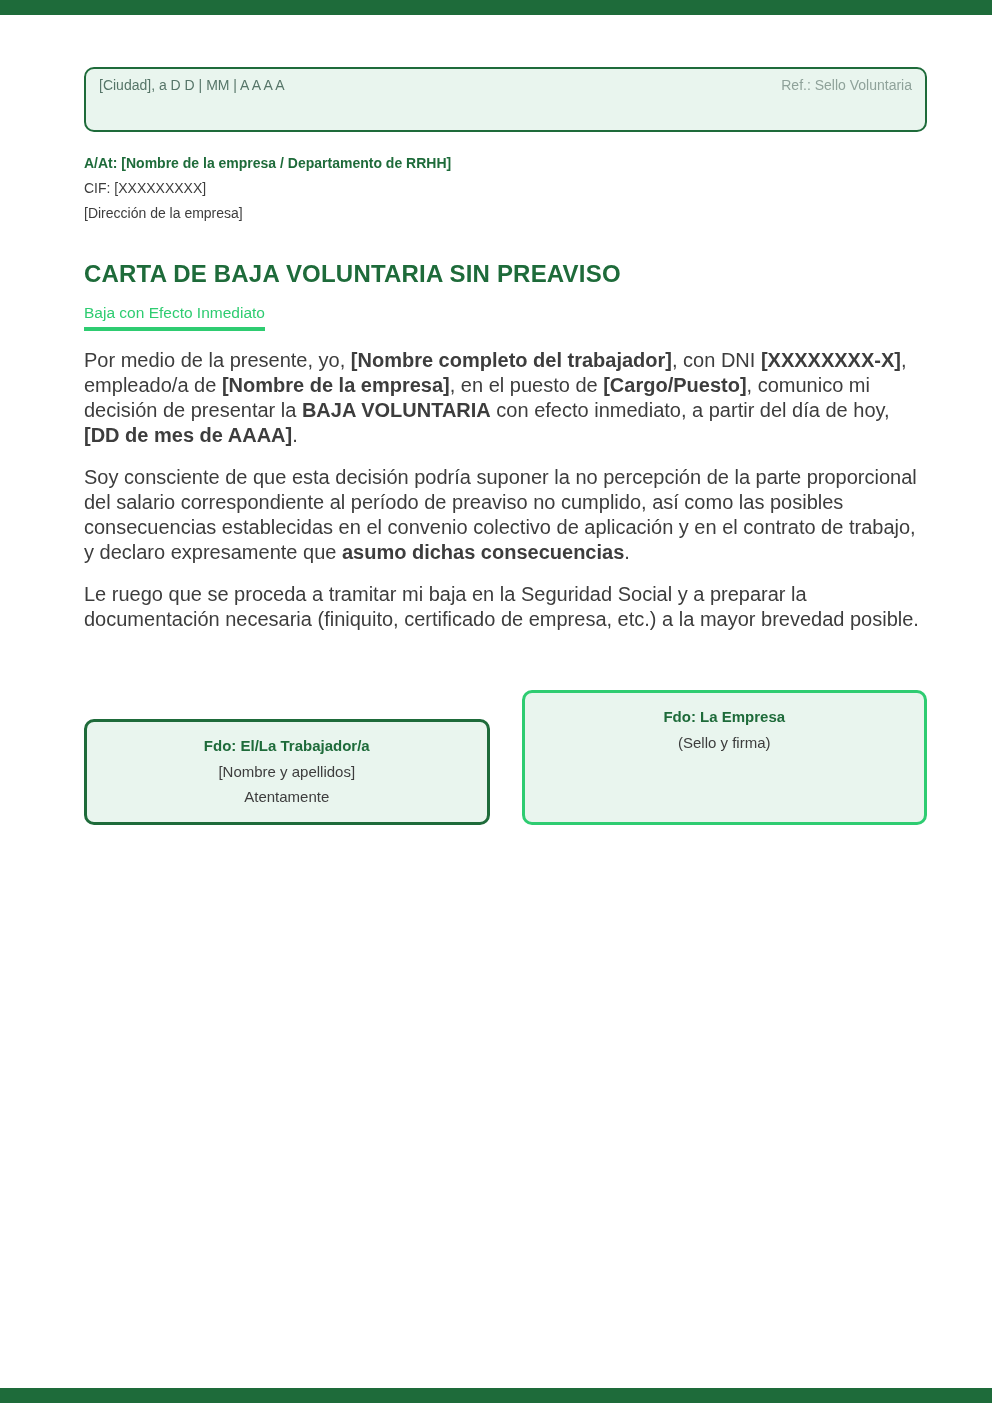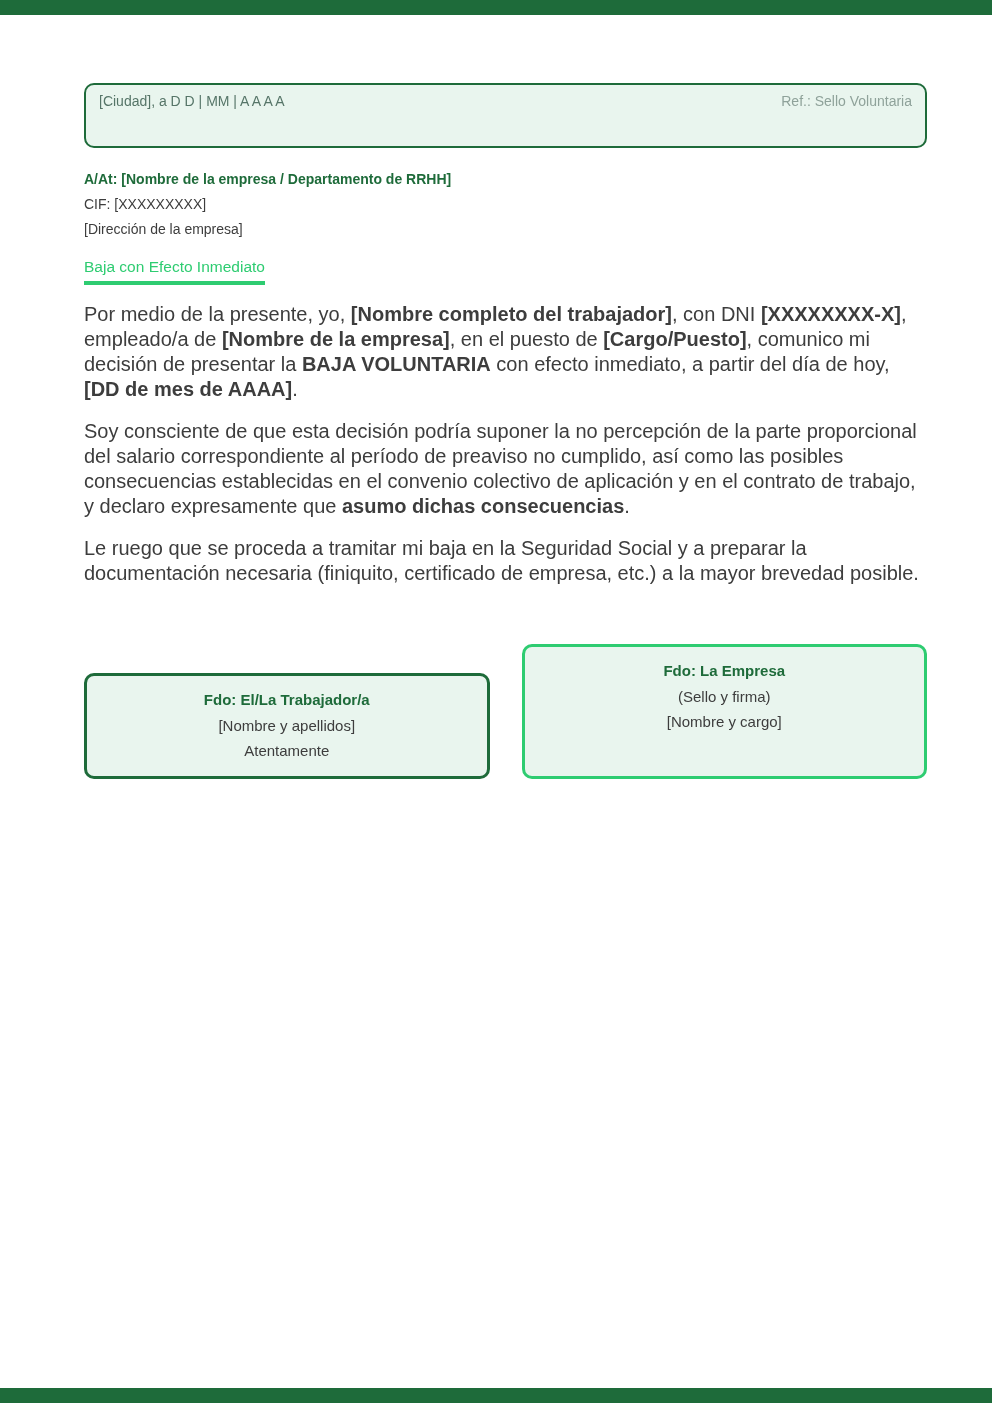--- a/index.html
+++ b/index.html
@@ -25,21 +25,21 @@
     height: 15px;
     width: 100%;
     background: var(--dark-green);
   }
   .accent-bar.bottom {
     position: absolute;
     bottom: 0;
     left: 0;
   }
   .content {
-    padding: 16px 65px 0 84px;
+    padding: 0 65px 0 84px;
   }
   .meta-box {
     margin-top: 52px;
     height: 65px;
     background: var(--panel-bg);
     border: 2px solid var(--dark-green);
     border-radius: 10px;
     padding: 8px 13px;
     display: flex;
     justify-content: space-between;
@@ -114,34 +114,34 @@
     <span class="meta-date">[Ciudad], a D D | MM | A A A A</span>
     <span class="meta-ref">Ref.: Sello Voluntaria</span>
   </div>
 
   <div class="recipient">
     <div class="recipient-attention">A/At: [Nombre de la empresa / Departamento de RRHH]</div>
     <div class="recipient-cif">CIF: [XXXXXXXXX]</div>
     <div class="recipient-address">[Dirección de la empresa]</div>
   </div>
 
+  <h1 class="doc-title">CARTA DE BAJA VOLUNTARIA SIN PREAVISO</h1>
   <div class="doc-subtitle">Baja con Efecto Inmediato</div>
 
   <p class="body-par"><span>Por medio de la presente, yo, </span><span class="b">[Nombre completo del trabajador]</span><span>, con DNI </span><span class="b">[XXXXXXXX-X]</span><span>, empleado/a de </span><span class="b">[Nombre de la empresa]</span><span>, en el puesto de </span><span class="b">[Cargo/Puesto]</span><span>, comunico mi decisión de presentar la </span><span class="b">BAJA VOLUNTARIA</span><span> con efecto inmediato, a partir del día de hoy, </span><span class="b">[DD de mes de AAAA]</span><span>.</span></p>
   <p class="body-par"><span>Soy consciente de que esta decisión podría suponer la no percepción de la parte proporcional del salario correspondiente al período de preaviso no cumplido, así como las posibles consecuencias establecidas en el convenio colectivo de aplicación y en el contrato de trabajo, y declaro expresamente que </span><span class="b">asumo dichas consecuencias</span><span>.</span></p>
   <p class="body-par"><span>Le ruego que se proceda a tramitar mi baja en la Seguridad Social y a preparar la documentación necesaria (finiquito, certificado de empresa, etc.) a la mayor brevedad posible.</span></p>
 
   <div class="signature-row">
     <div class="sig-box worker">
       <div class="sig-title">Fdo: El/La Trabajador/a</div>
       <div class="sig-line">[Nombre y apellidos]</div>
       <div class="sig-line">Atentamente</div>
     </div>
     <div class="sig-box company">
       <div class="sig-title">Fdo: La Empresa</div>
       <div class="sig-line">(Sello y firma)</div>
-      <div class="sig-line">[Nombre y cargo]</div>
     </div>
   </div>
 
 </div>
 
 <div class="accent-bar bottom"></div>
 
 </body></html>

